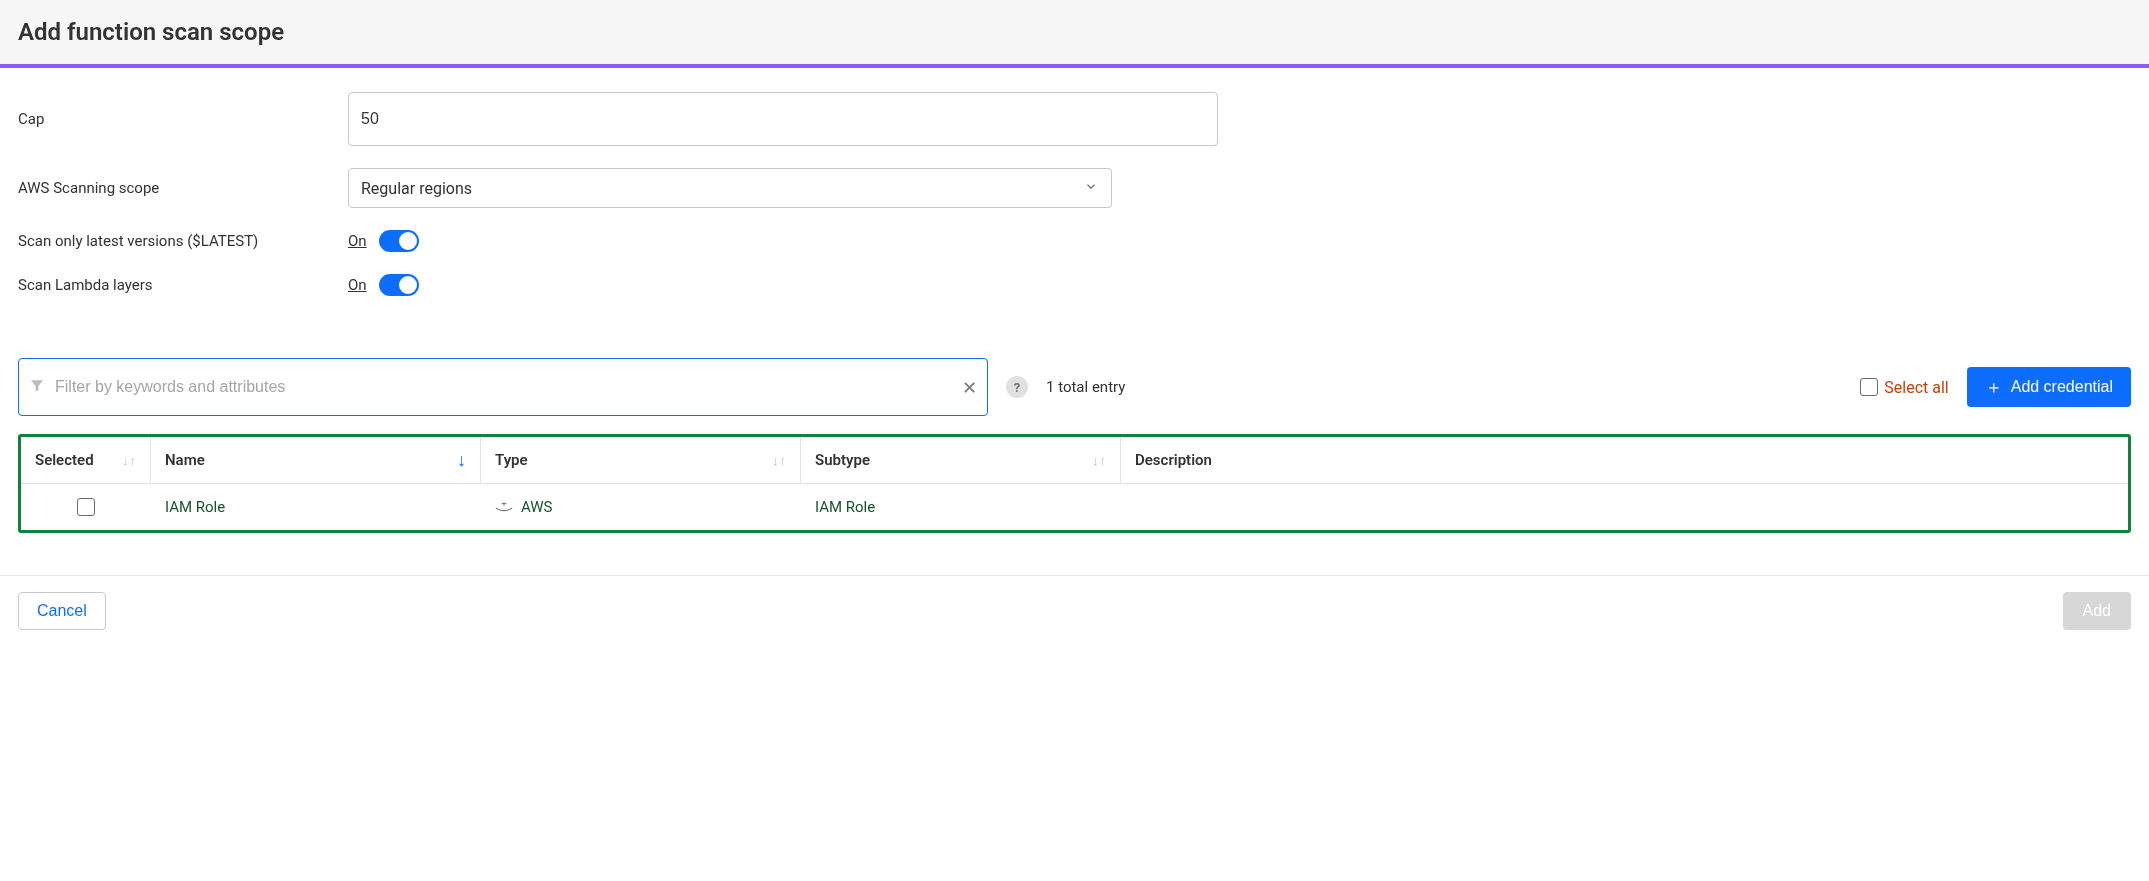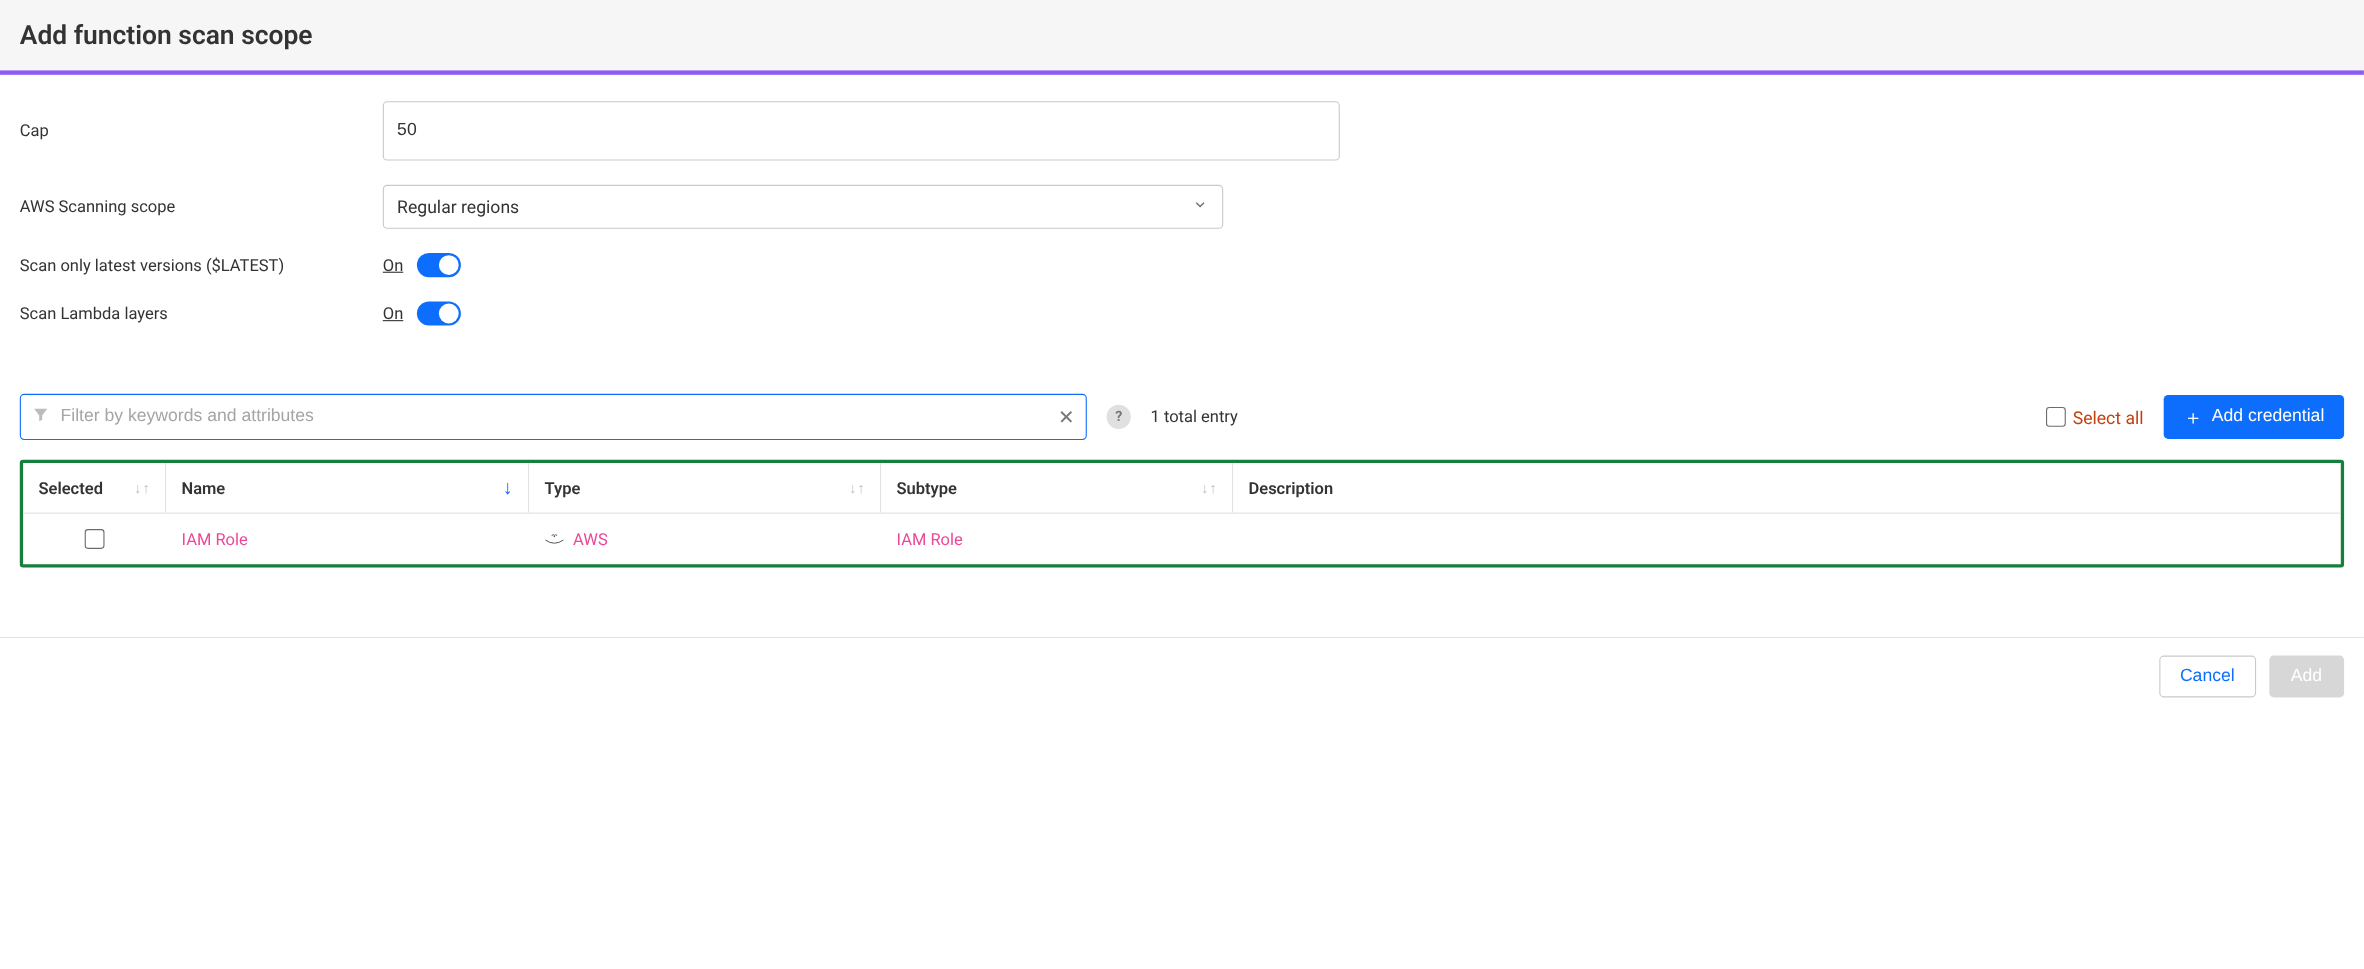--- a/index.html
+++ b/index.html
@@ -101,21 +101,21 @@
     align-items: center;
     gap: 18px;
     margin-bottom: 18px;
   }
   .filter-input-wrap {
     flex: 0 0 auto;
     width: 970px;
     position: relative;
     border: 1.5px solid #0d6efd;
     border-radius: 4px;
-    height: 42px;
+    height: 58px;
     display: flex;
     align-items: center;
     padding: 0 36px 0 36px;
   }
   .filter-input-wrap .funnel {
     position: absolute;
     left: 10px;
     top: 50%;
     transform: translateY(-50%);
     color: #bcbcbc;
@@ -218,39 +218,39 @@
   .sort-icons {
     display: inline-flex;
     gap: 1px;
     color: #bdbdbd;
     font-size: 13px;
   }
   .sort-icons .arrow-down-solo { color: #0d6efd; font-size: 18px; }
   .td {
     padding: 14px 14px;
     font-size: 15px;
-    color: #ec4899;
+    color: #14532d;
     display: flex;
     align-items: center;
     gap: 8px;
   }
   .td.center { justify-content: center; }
   .aws-icon {
     display:inline-flex;
     width:18px;
     height:14px;
     position:relative;
   }
 
   .footer {
     border-top: 1px solid #e4e4e4;
-    margin-top: 63px;
+    margin-top: 42px;
     padding: 16px 18px;
     display: flex;
-    justify-content: flex-end;
+    justify-content: space-between;
     gap: 12px;
   }
   .btn-secondary {
     background: #fff;
     color: #0d6efd;
     border: 1px solid #c9c9c9;
     border-radius: 4px;
     height: 38px;
     padding: 0 18px;
     font-size: 16px;

